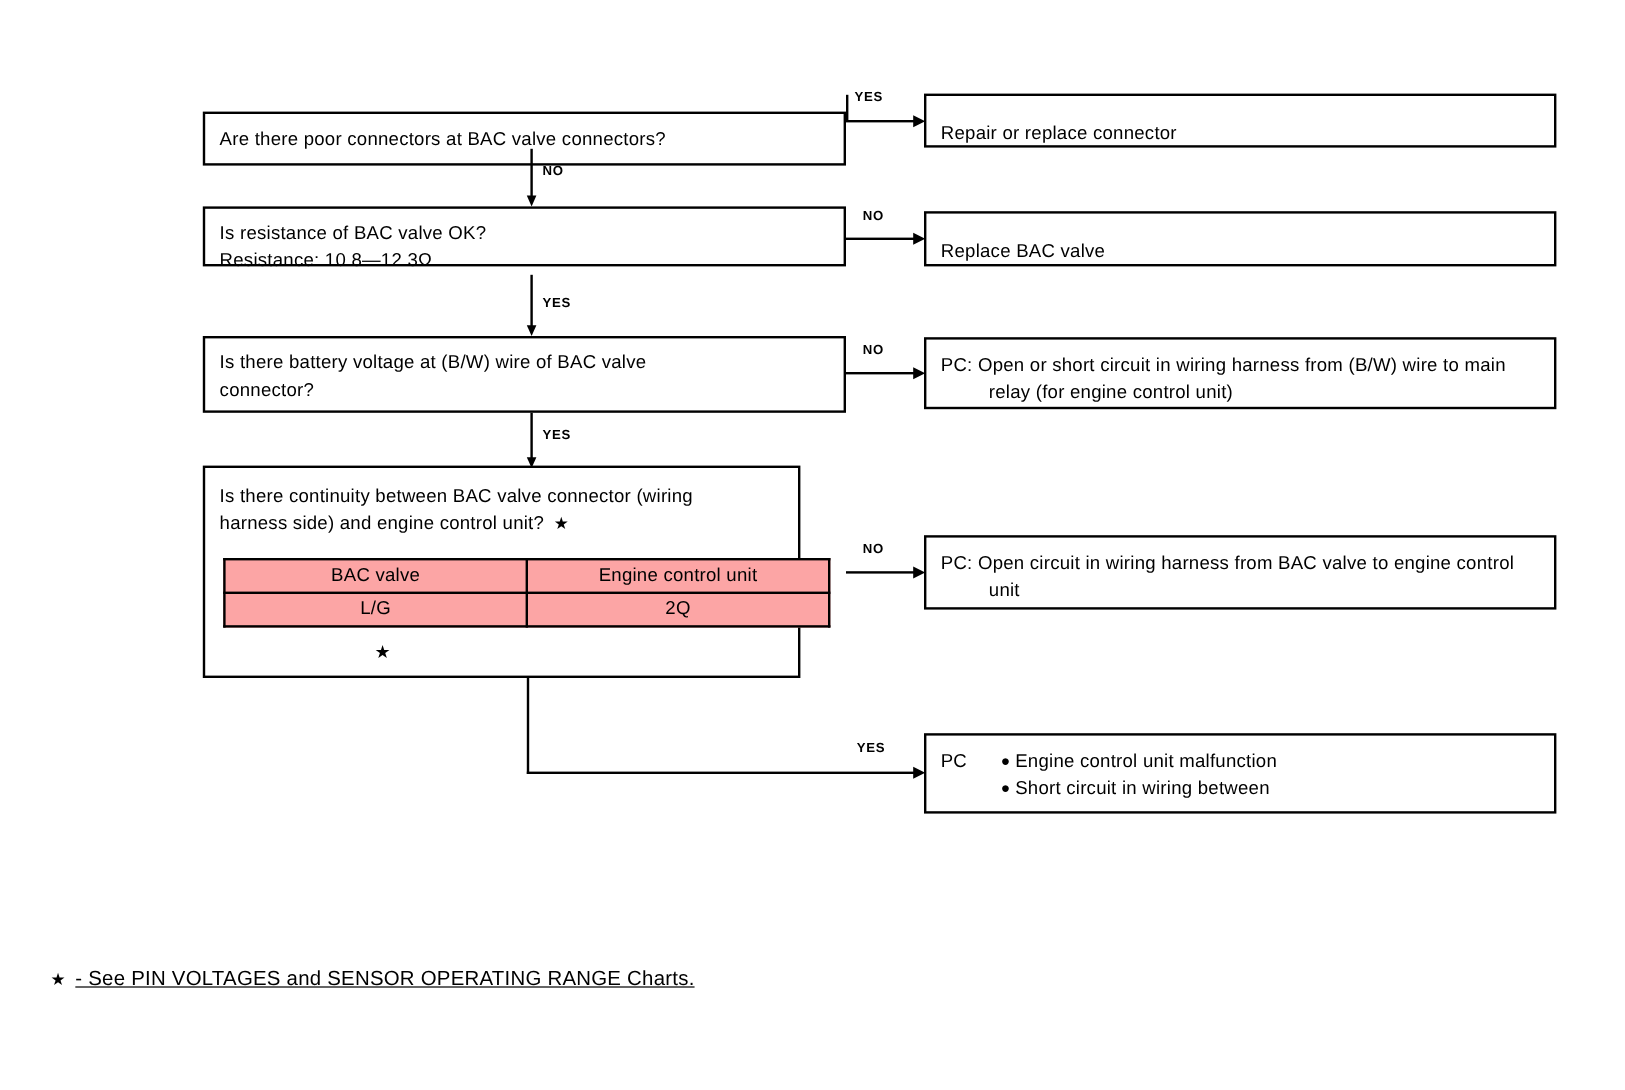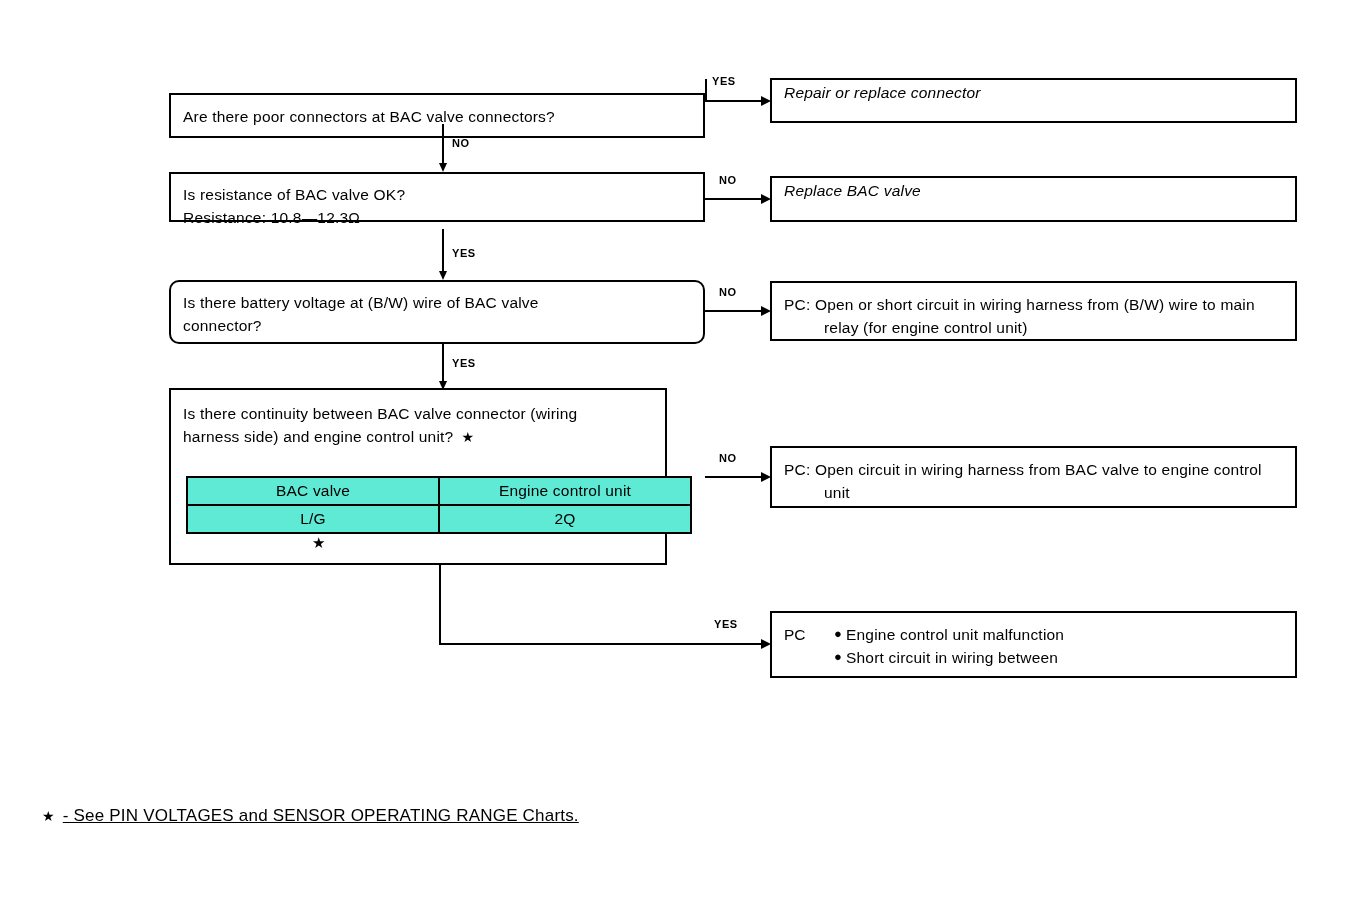--- a/index.html
+++ b/index.html
@@ -33,21 +33,21 @@
     right: 8px;
     font-size: 15.5px;
     line-height: 23px;
     letter-spacing: 0.2px;
     white-space: pre-line;
   }
   .q-box .btext { top: 10px; }
   .q-box.two-line .btext { top: 9px; }
 
   
-  .r-box .btext { top: 1px; font-style: italic; }
+  .r-box .btext { top: 20px; }
 
   
   .hang {
     position: absolute;
     left: 12px;
     right: 10px;
     top: 10px;
     font-size: 15.5px;
     line-height: 23px;
     padding-left: 40px;
@@ -120,22 +120,21 @@
     font-size: 11px;
     font-weight: bold;
     letter-spacing: 0.6px;
   }
 
   
   .wire-table {
     position: absolute;
     border-collapse: collapse;
     table-layout: fixed;
-    background: #5eead4;
-    margin-top: 11px;
+    background: #fca5a5;
   }
   .wire-table td {
     border: 2px solid #000;
     text-align: center;
     font-size: 15.5px;
     height: 23px;
     padding: 1px 0 2px 0;
     letter-spacing: 0.2px;
   }
 
@@ -164,21 +163,21 @@
 
   <div class="box q-box" style="left:169px; top:79px; width:536px; height:45px;margin-top:14px;">
     <div class="btext">Are there poor connectors at BAC valve connectors?</div>
   </div>
 
   <div class="box q-box two-line" style="left:169px; top:172px; width:536px; height:50px;">
     <div class="btext">Is resistance of BAC valve OK?
 Resistance: 10.8—12.3Ω</div>
   </div>
 
-  <div class="box q-box two-line" style="left:169px; top:280px; width:536px; height:64px;border-radius:10px;">
+  <div class="box q-box two-line" style="left:169px; top:280px; width:536px; height:64px;">
     <div class="btext">Is there battery voltage at (B/W) wire of BAC valve
 connector?</div>
   </div>
 
   <div class="box q-box two-line" style="left:169px; top:388px; width:498px; height:177px;">
     <div class="btext" style="top:12px; right:18px;"><span>Is there continuity between BAC valve connector (wiring
 harness side) and engine control unit?</span><span class="star-inline" style="margin-left:8px;">★</span></div>
 
     <table class="wire-table" style="left:15px; top:75px; width:506px;">
       <tbody>

